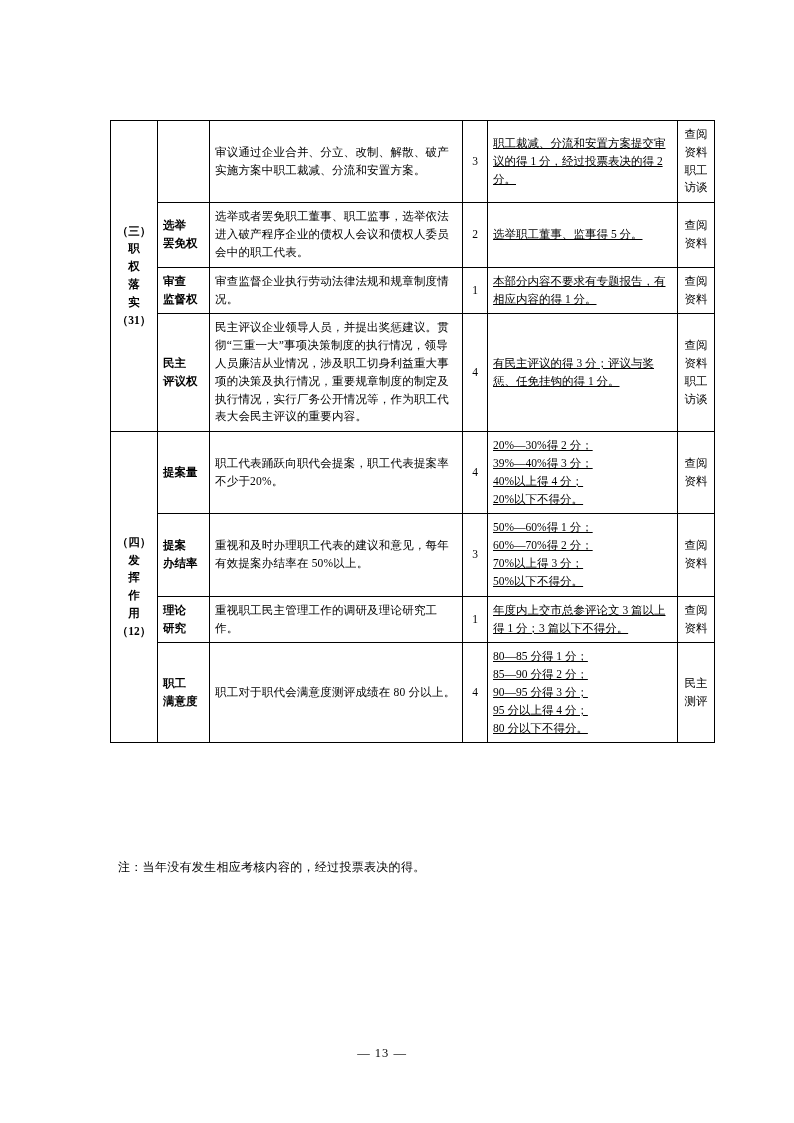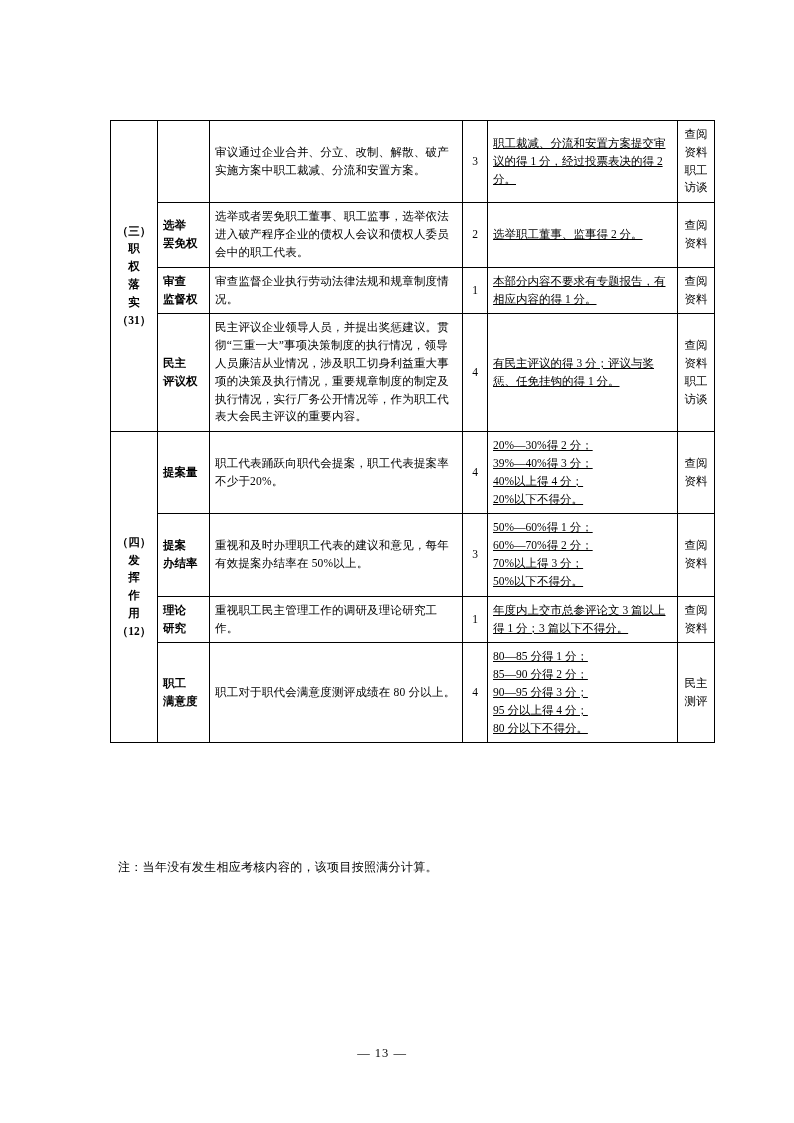--- a/index.html
+++ b/index.html
@@ -146,21 +146,21 @@
         </tr>
 
         <tr>
           <td class="sub">
             <span class="subline">选举</span>
             <span class="subline">罢免权</span>
           </td>
           <td class="desc">选举或者罢免职工董事、职工监事，选举依法进入破产程序企业的债权人会议和债权人委员会中的职工代表。</td>
           <td class="score">2</td>
           <td class="std">
-            <span class="stdline">选举职工董事、监事得 2 分。</span>
+            <span class="stdline">选举职工董事、监事得 5 分。</span>
           </td>
           <td class="method">
             <span class="mline">查阅</span>
             <span class="mline">资料</span>
           </td>
         </tr>
 
         <tr>
           <td class="sub">
             <span class="subline">审查</span>
@@ -272,19 +272,19 @@
           </td>
           <td class="method">
             <span class="mline">民主</span>
             <span class="mline">测评</span>
           </td>
         </tr>
       </tbody>
     </table>
   </div>
 
-  <div class="note">注：当年没有发生相应考核内容的，该项目按照满分计算。</div>
+  <div class="note">注：当年没有发生相应考核内容的，经过投票表决的得。</div>
 
   <div class="pagenum">
     <span>— 13 —</span>
   </div>
 
 </div>
 
 </body></html>

